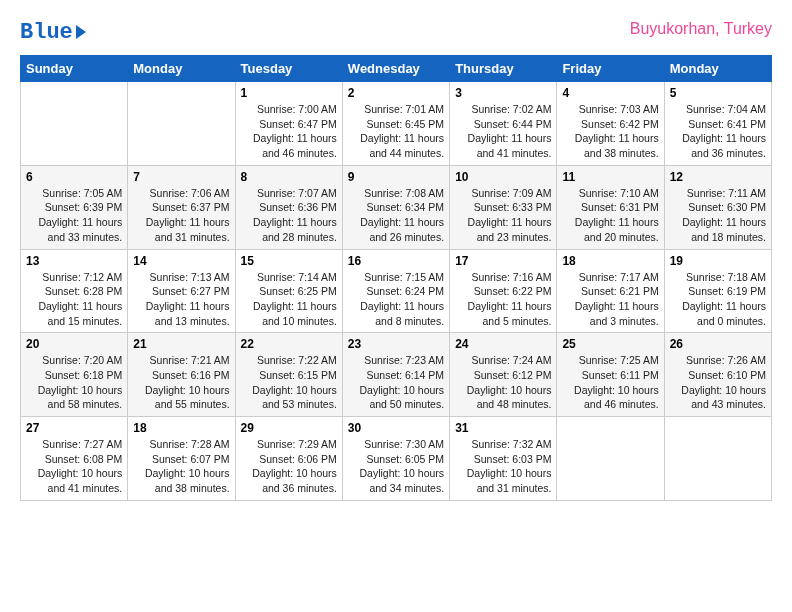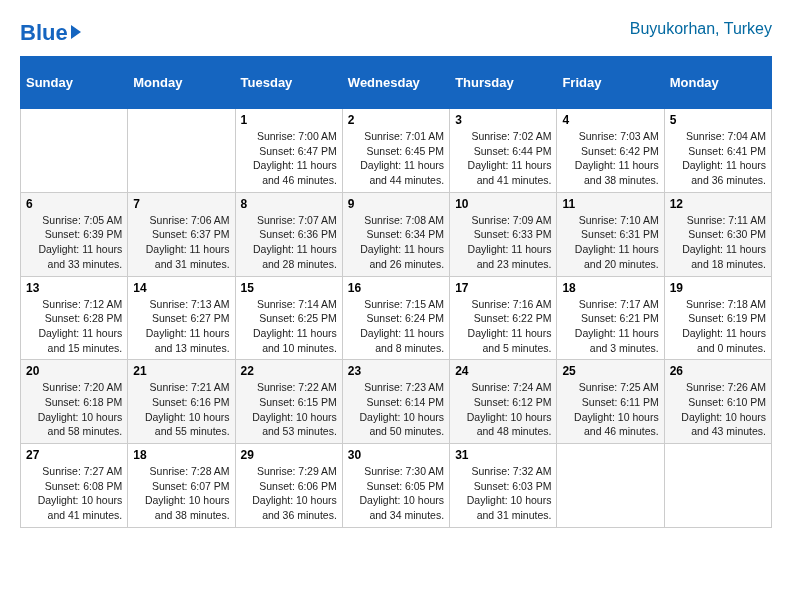--- a/index.html
+++ b/index.html
@@ -22,50 +22,50 @@
       align-items: flex-start;
     }
     .logo-text {
       display: flex;
       align-items: center;
       font-size: 22px;
       font-weight: bold;
       color: #333;
     }
     .logo-general { color: #555; font-weight: bold; }
-    .logo-blue { color: #1565c0; font-weight: bold; }
+    .logo-blue { color: #1565c0; font-weight: bold; font-family: Liberation Mono, monospace; }
     .logo-arrow {
       width: 0; height: 0;
       border-left: 10px solid #1565c0;
       border-top: 7px solid transparent;
       border-bottom: 7px solid transparent;
       margin-left: 3px;
       margin-top: -2px;
     }
     .title-block { text-align: right; }
     .month-title {
       font-size: 36px;
       font-weight: bold;
       color: #222;
       line-height: 1.1;
     }
     .location {
       font-size: 16px;
-      color: #0369a1;
+      color: #ec4899;
     }
     .calendar {
       width: 100%;
       border-collapse: collapse;
       font-size: 11px;
     }
     .calendar th {
       background: #1565c0;
       color: #fff;
       text-align: left;
-      padding: 18px 5px;
+      padding: 5px 5px;
       font-size: 13px;
       font-weight: bold;
       border: 1px solid #1565c0;
     }
     .calendar td {
       border: 1px solid #ccc;
       vertical-align: top;
       padding: 4px 5px;
       width: 107px;
       min-height: 80px;

